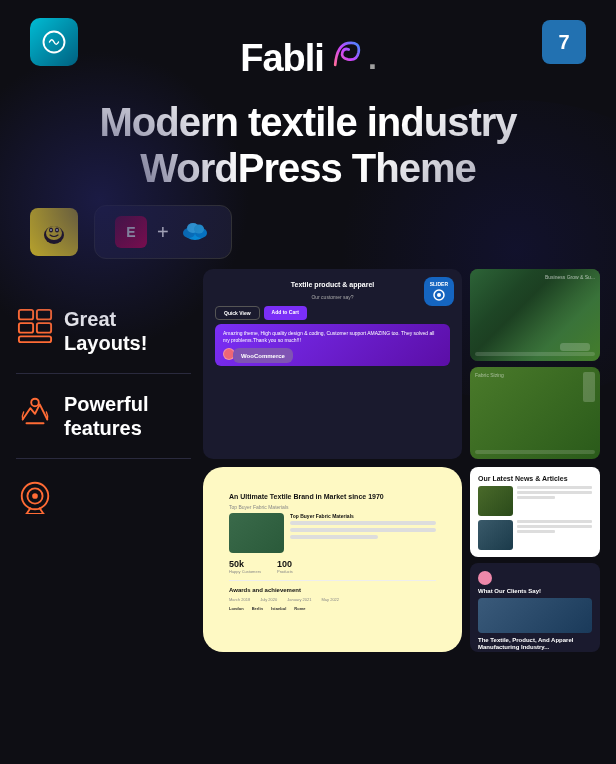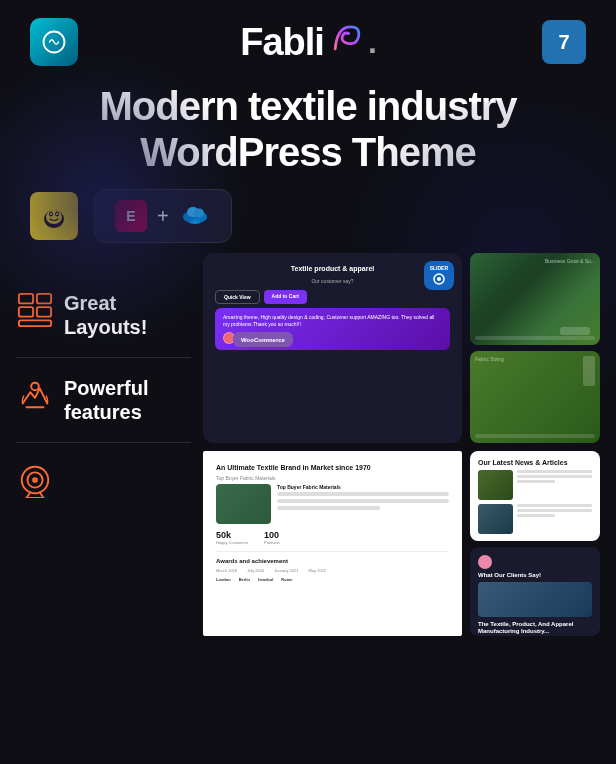--- a/index.html
+++ b/index.html
@@ -30,21 +30,21 @@
       top: 100px;
       right: -100px;
       border-radius: 50%;
     }
 
     
     .header {
       display: flex;
       align-items: center;
       justify-content: center;
-      padding: 20px 30px 10px;
+      padding: 36px 30px 10px;
       position: relative;
       gap: 14px;
     }
 
     .header-logo-icon {
       width: 48px;
       height: 48px;
       background: linear-gradient(135deg, #00bcd4, #006080);
       border-radius: 10px;
       display: flex;
@@ -391,24 +391,24 @@
 
     
     .bottom-previews {
       display: flex;
       gap: 8px;
       height: 185px;
     }
 
     .preview-white {
       flex: 1.2;
-      background: #ffffff;
-      border-radius: 2px;
+      background: #fef9c3;
+      border-radius: 20px;
       overflow: hidden;
-      padding: 13px;
+      padding: 26px;
     }
 
     .preview-white-title {
       font-size: 7px;
       font-weight: 800;
       color: #111;
       margin-bottom: 4px;
     }
 
     .preview-content-row {

